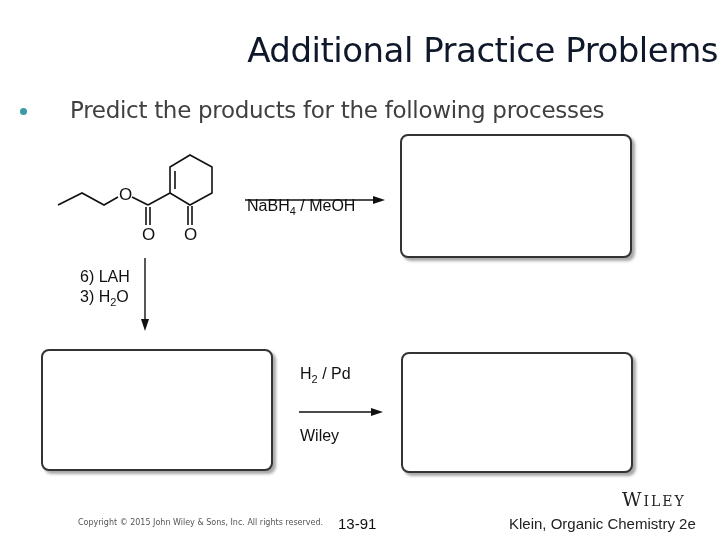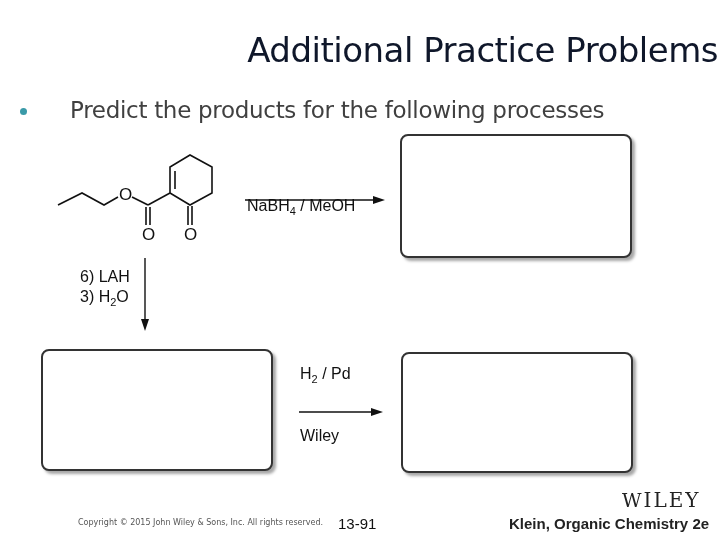--- a/index.html
+++ b/index.html
@@ -8,23 +8,23 @@
   .bullet-row { position:absolute; left:18px; top:97px; }
   .bullet-dot { position:absolute; left:2px; top:11px; width:7px; height:7px; border-radius:50%; background:#3a9aa8; }
   .bullet-text { position:absolute; left:52px; top:0; white-space:nowrap; font-family:"DejaVu Sans", sans-serif; font-size:23px; color:#404040; letter-spacing:-0.3px; }
   .box { position:absolute; border:2px solid #333; border-radius:8px; background:#fff; box-shadow:3px 3px 3px rgba(0,0,0,0.35); }
   .reagent { position:absolute; font-family:"Liberation Sans", sans-serif; font-size:16px; color:#111; white-space:nowrap; }
   .reagent sub { font-size:11px; }
   svg.mol { position:absolute; left:0; top:0; }
   .atom { font-family:"Liberation Sans", sans-serif; font-size:17px; fill:#111; }
   .footer-copy { position:absolute; left:42px; top:518px; font-family:"DejaVu Sans", sans-serif; font-size:8px; color:#555; white-space:nowrap;margin-left:36px; }
   .footer-page { position:absolute; left:338px; top:515px; font-family:"Liberation Sans", sans-serif; font-size:15px; color:#111; }
-  .footer-book { position:absolute; left:509px; top:515px; font-family:"Liberation Sans", sans-serif; font-size:15px; color:#222; white-space:nowrap;font-weight:bold; }
+  .footer-book { position:absolute; left:509px; top:515px; font-family:"Liberation Sans", sans-serif; font-size:15px; color:#222; white-space:nowrap; }
   .wiley { position:absolute; left:622px; top:488px; font-family:"DejaVu Serif", serif; font-size:19px; color:#222; letter-spacing:2px; }
-  .wiley .sm { font-size:20px; }
+  .wiley .sm { font-size:14px; }
 </style>
 </head>
 <body>
 
 <div class="title">Additional Practice Problems</div>
 
 <div class="bullet-row">
   <span class="bullet-dot"></span>
   <span class="bullet-text">Predict the products for the following processes</span>
 </div>

